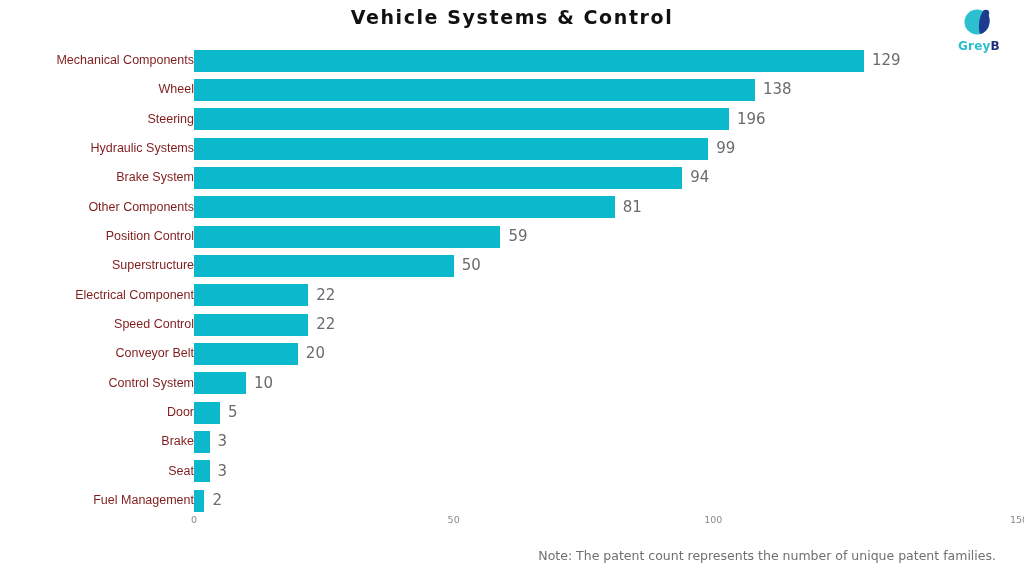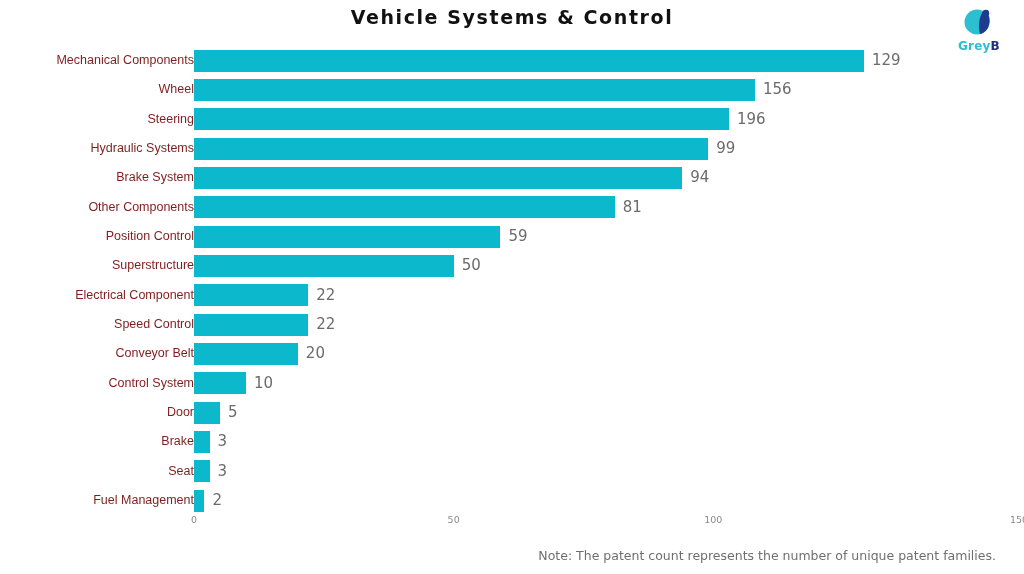--- a/index.html
+++ b/index.html
@@ -155,21 +155,21 @@
       <div class="cat-label">Mechanical Components</div>
       <div class="bar-track">
         <div class="bar" style="width: 669.94px; background: rgb(11, 184, 204);"></div>
         <div class="bar-value" style="left: 677.94px;">129</div>
       </div>
     </div>
     <div class="row">
       <div class="cat-label">Wheel</div>
       <div class="bar-track">
         <div class="bar" style="width: 560.88px; background: rgb(11, 184, 204);"></div>
-        <div class="bar-value" style="left: 568.88px;">156</div>
+        <div class="bar-value" style="left: 568.88px;">138</div>
       </div>
     </div>
     <div class="row">
       <div class="cat-label">Steering</div>
       <div class="bar-track">
         <div class="bar" style="width: 534.913px; background: rgb(11, 184, 204);"></div>
         <div class="bar-value" style="left: 542.913px;">196</div>
       </div>
     </div>
     <div class="row">

